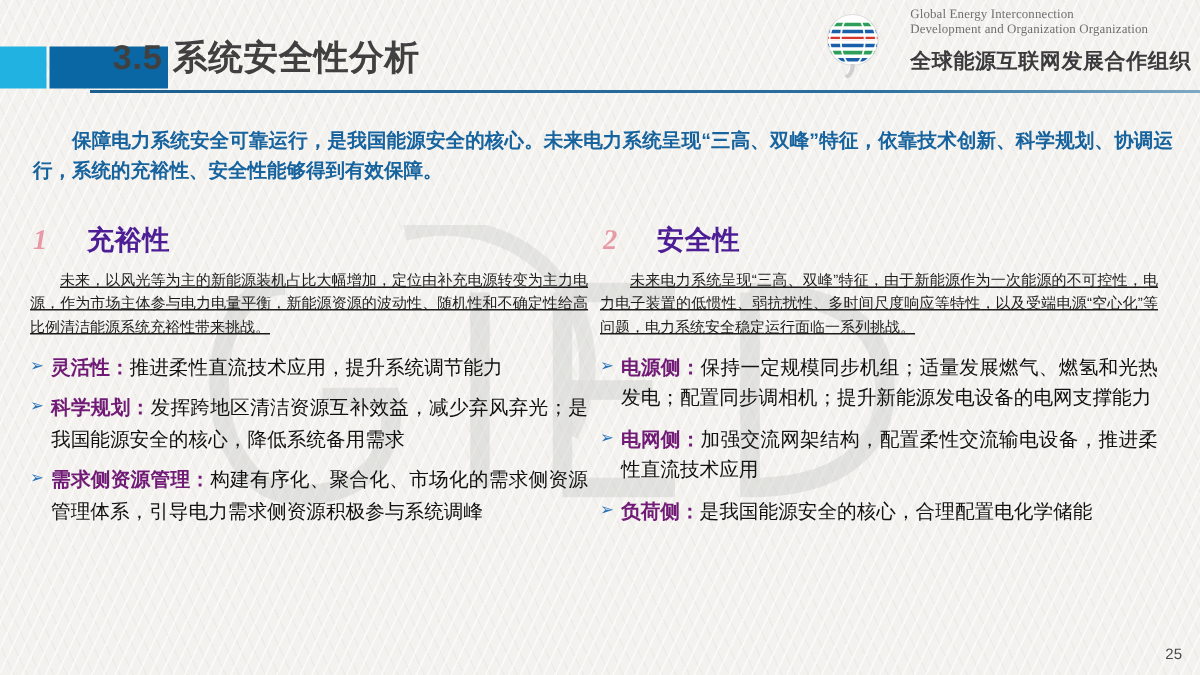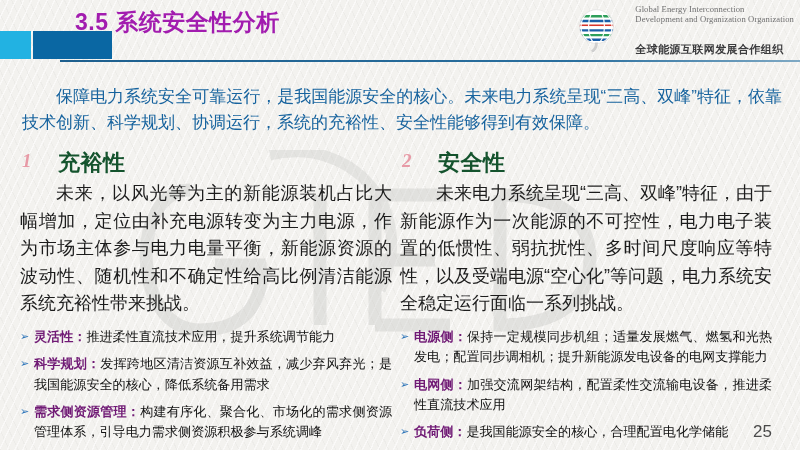--- a/index.html
+++ b/index.html
@@ -62,24 +62,24 @@
     background: #22b2e2;
   }
   .tile-blue {
     position: absolute;
     left: 33px; top: 31px;
     width: 79px; height: 28px;
     background: #0a67a3;
   }
   .slide-title {
     position: absolute;
-    left: 75px; top: 7px;
+    left: 75px; top: 23px;
     font-size: 23px;
     font-weight: bold;
-    color: #a21caf;
+    color: #404040;
     letter-spacing: .5px;
     white-space: nowrap;
   }
   .title-rule {
     position: absolute;
     left: 60px; top: 60px;
     width: 740px; height: 2px;
     background: linear-gradient(to right, #1d5f8e 0%, #2a6f9e 70%, #7fa9c4 100%);
   }
 
@@ -96,35 +96,35 @@
   .logo-mark svg { display:block; width:100%; height:100%; }
   .logo-text { line-height: 1.12; }
   .logo-en {
     font-family: "Liberation Serif", "DejaVu Serif", serif;
     font-size: 8.6px;
     color: #6f6f70;
     white-space: nowrap;
     letter-spacing: .1px;
   }
   .logo-cn {
-    font-size: 11px;
+    font-size: 14px;
     font-weight: bold;
     color: #3b3b3d;
     white-space: nowrap;
     letter-spacing: .4px;
-    margin-top: 19px;
+    margin-top: 9px;
   }
 
   
   .intro {
     position: absolute;
     left: 22px; top: 84px;
     width: 760px;
-    font-size: 17px;
-    font-weight: normal;
+    font-size: 13px;
+    font-weight: bold;
     color: #17639e;
     line-height: 1.52;
     text-align: justify;
     text-justify: inter-ideograph;
     text-indent: 2em;
   }
 
   
   .col {
     position: absolute;
@@ -143,34 +143,35 @@
     left: 2px; top: 2px;
     font-family: "Liberation Serif", "DejaVu Serif", serif;
     font-style: italic;
     font-size: 19px;
     color: #e79aa6;
     font-weight: bold;
   }
   .col-title {
     position: absolute;
     left: 38px; top: 0;
-    font-size: 22px;
-    font-weight: bold;
-    color: #14532d;
+    font-size: 18px;
+    font-weight: bold;
+    color: #4c1d95;
     letter-spacing: .5px;
   }
 
   .col-body {
     margin-top: 2px;
-    font-size: 18px;
+    font-size: 10px;
     color: #1c1c1c;
     line-height: 1.53;
     text-align: justify;
     text-justify: inter-ideograph;
     text-indent: 2em;
+    text-decoration: underline;
   }
 
   .bullets { margin-top: 9px; }
   .bullet {
     position: relative;
     padding-left: 14px;
     font-size: 13.1px;
     line-height: 1.56;
     color: #111;
     margin-bottom: 7px;
@@ -185,22 +186,22 @@
     line-height: 1.72;
   }
   .bullet .key {
     color: #701a75;
     font-weight: bold;
   }
 
   
   .page-num {
     position: absolute;
-    right: 28px; bottom: 8px;
-    font-size: 17px;
+    right: 12px; bottom: 8px;
+    font-size: 10px;
     color: #4a4a4a;
   }
 </style>
 </head>
 <body>
 
 <div id="slide">
 
   <div class="bg-texture"></div>
 

